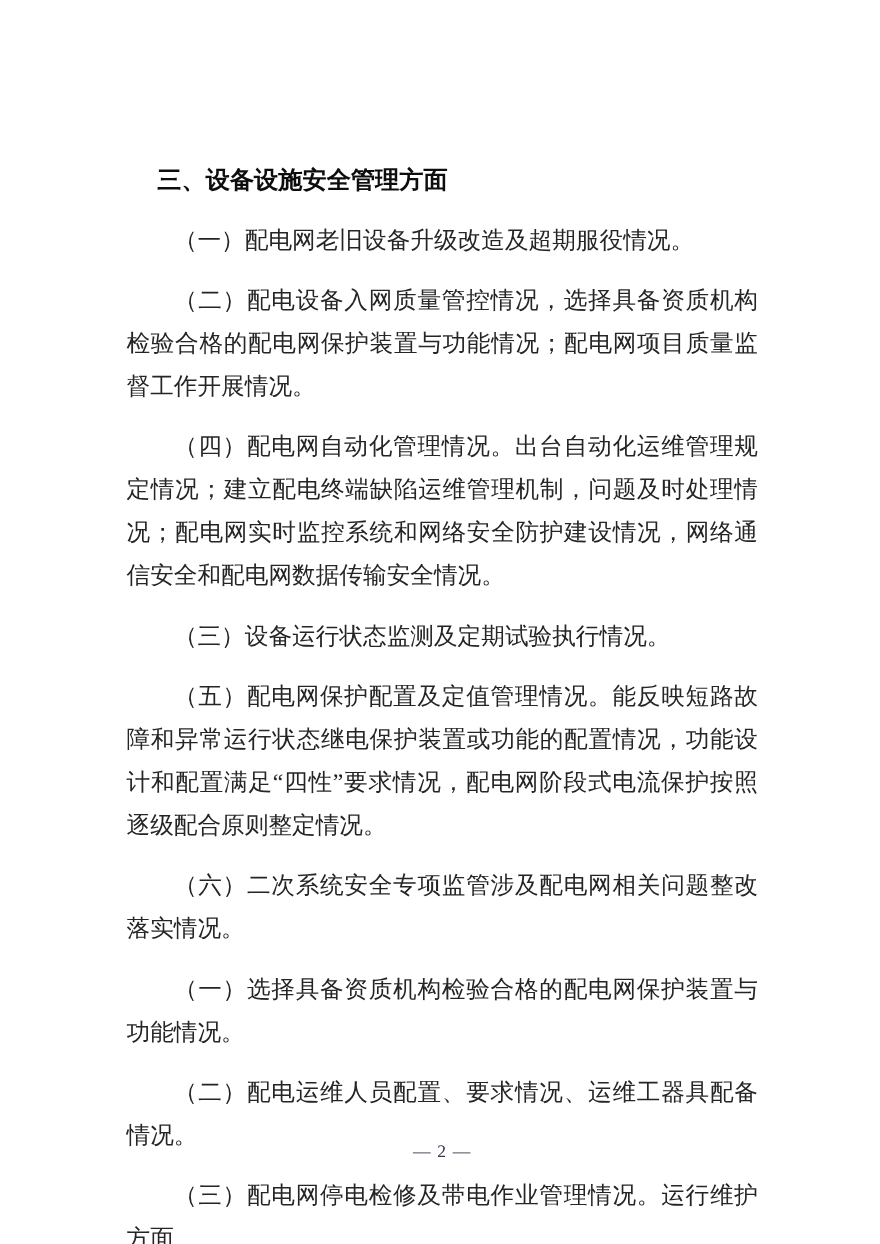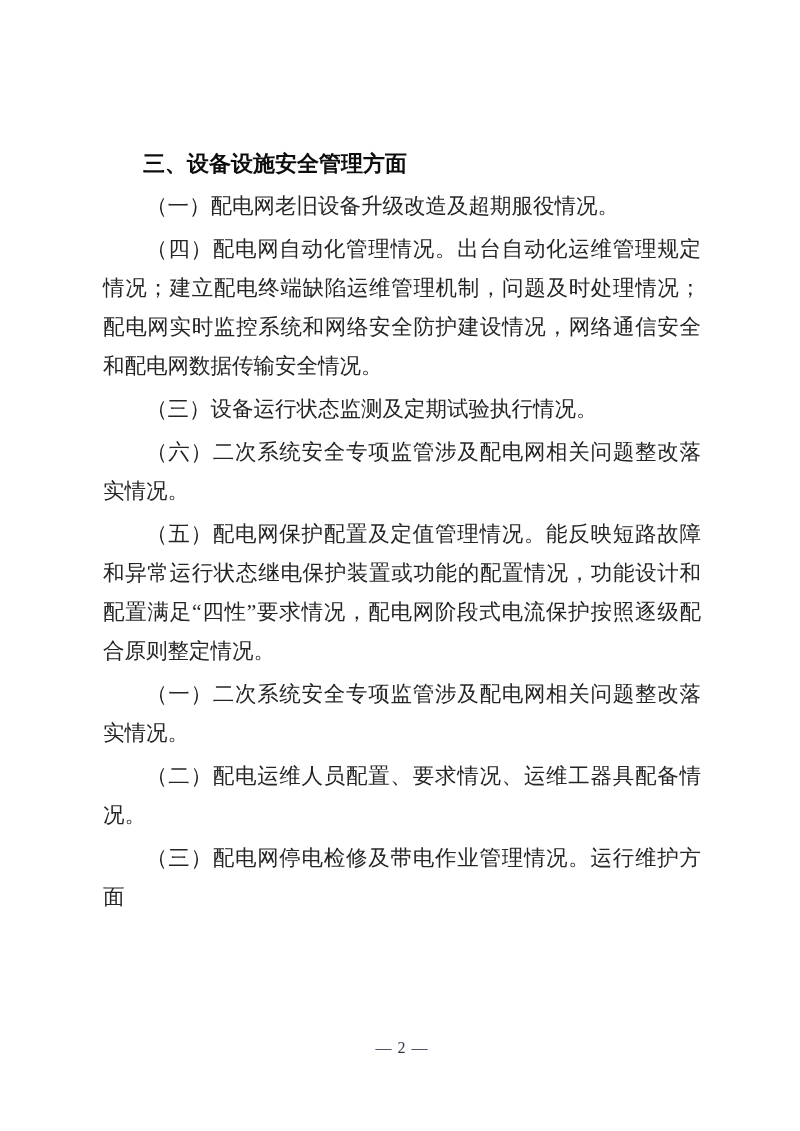--- a/index.html
+++ b/index.html
@@ -39,21 +39,21 @@
     margin: 0;
     text-indent: 2em;
     font-family: "Liberation Sans", "DejaVu Sans", sans-serif;
     font-weight: bold;
     font-size: 22px;
     line-height: 39px;
     color: #0d0d0d;
     text-align: left;
   }
   .para {
-    margin: 4px;
+    margin: 16px;
     text-indent: 2em;
   }
   
   .footer {
     position: absolute;
     left: 99px;
     top: 1037px;
     width: 606px;
     text-align: center;
     font-size: 16px;
@@ -66,31 +66,32 @@
 <body>
 
 <div class="page">
 
   <div class="content">
 
     <h2 class="sec-heading">三、设备设施安全管理方面</h2>
 
     <p class="para">（一）配电网老旧设备升级改造及超期服役情况。</p>
 
+    <p class="para">（二）配电设备入网质量管控情况，选择具备资质机构检验合格的配电网保护装置与功能情况；配电网项目质量监督工作开展情况。</p>
 
     <p class="para">（四）配电网自动化管理情况。出台自动化运维管理规定情况；建立配电终端缺陷运维管理机制，问题及时处理情况；配电网实时监控系统和网络安全防护建设情况，网络通信安全和配电网数据传输安全情况。</p>
 
     <p class="para">（三）设备运行状态监测及定期试验执行情况。</p>
 
+    <p class="para">（五）配电网保护配置及定值管理情况。能反映短路故障和异常运行状态继电保护装置或功能的配置情况，功能设计和配置满足“四性”要求情况，配电网阶段式电流保护按照逐级配合原则整定情况。</p>
+
     <p class="para">（六）二次系统安全专项监管涉及配电网相关问题整改落实情况。</p>
 
-    <p class="para">（五）配电网保护配置及定值管理情况。能反映短路故障和异常运行状态继电保护装置或功能的配置情况，功能设计和配置满足“四性”要求情况，配电网阶段式电流保护按照逐级配合原则整定情况。</p>
 
-
-    <p class="para">（一）二次系统安全专项监管涉及配电网相关问题整改落实情况。</p>
+    <p class="para">（一）选择具备资质机构检验合格的配电网保护装置与功能情况。</p>
 
     <p class="para">（二）配电运维人员配置、要求情况、运维工器具配备情况。</p>
 
     <p class="para">（三）配电网停电检修及带电作业管理情况。运行维护方面</p>
 
   </div>
 
   <div class="footer">— 2 —</div>
 
 </div>

